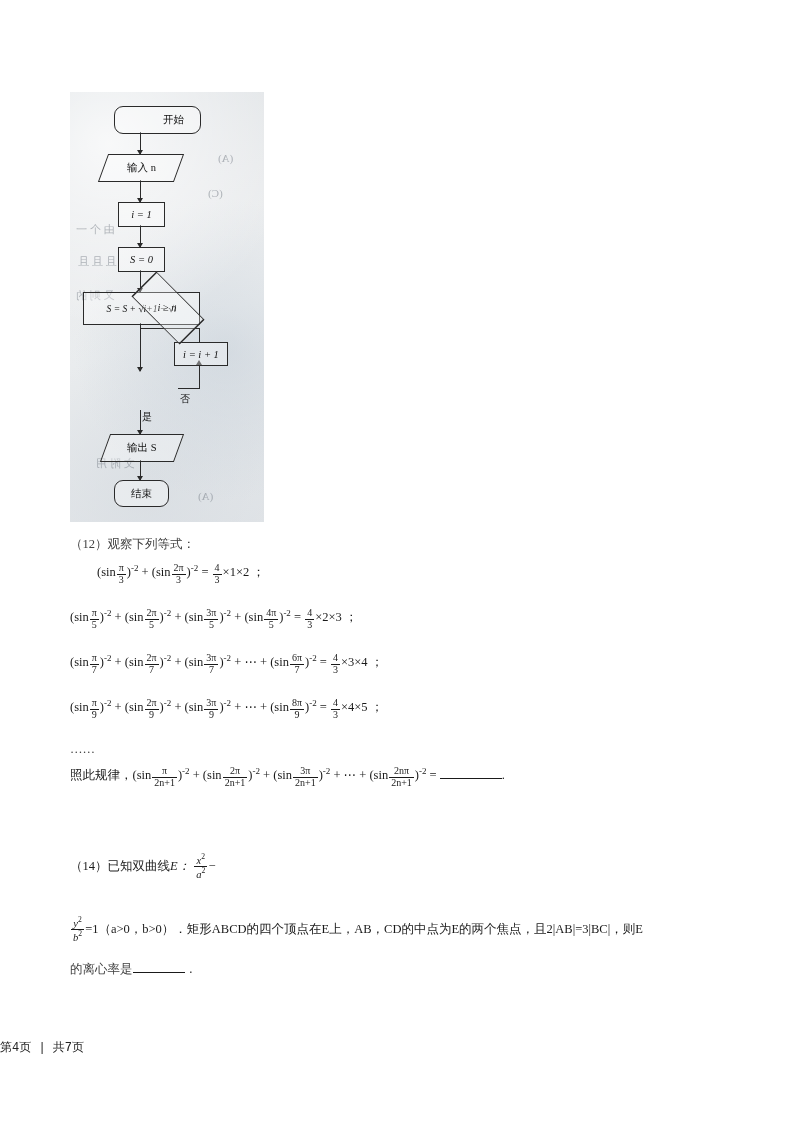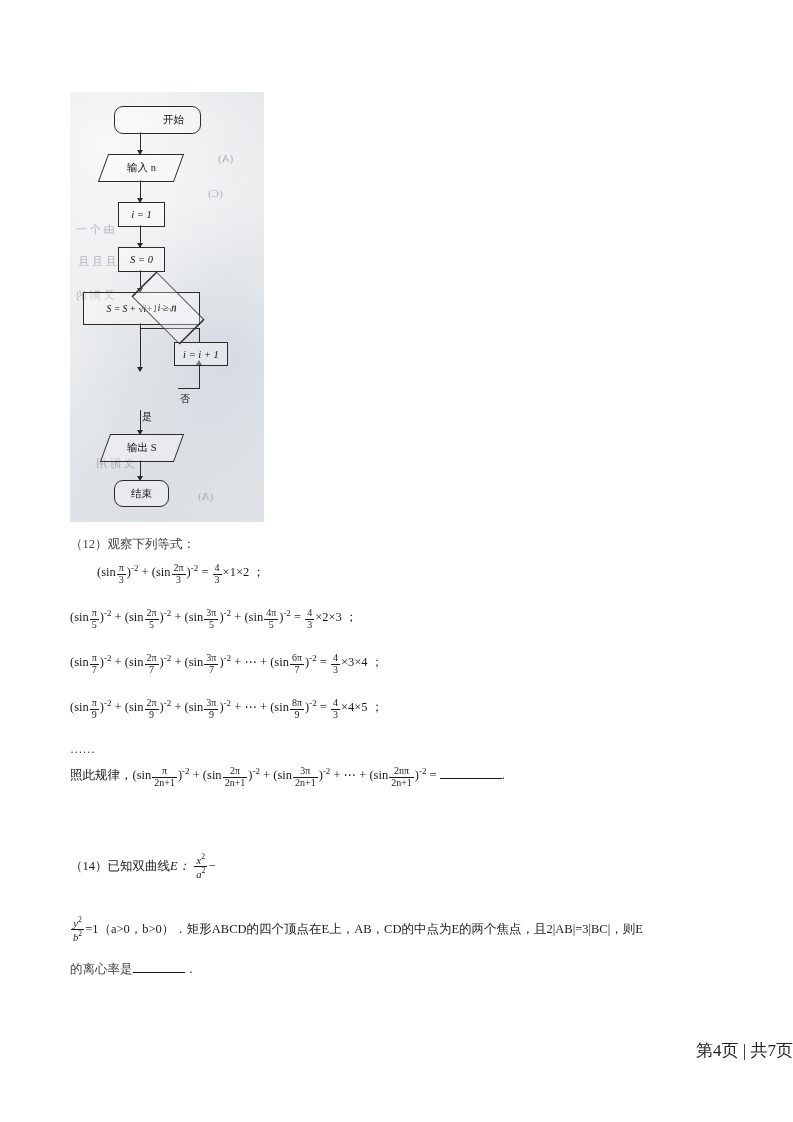--- a/index.html
+++ b/index.html
@@ -134,23 +134,24 @@
   .frac .den { display: block; padding: 0 2px; }
   sup.e { font-size: 0.72em; vertical-align: super; }
   .blank {
     display: inline-block;
     border-bottom: 1px solid #1a1a1a;
     height: 0.95em;
   }
   .footer {
     position: absolute;
     left: 0; right: 0;
-    text-align: right;
-    font-size: 17px;
+    text-align: left;
+    font-size: 12px;
     color: #222;
+    font-family: Liberation Mono, monospace;
   }
 </style>
 </head>
 <body>
 
 <div class="page">
 
   <div class="flowchart">
     <div class="bleed"></div>
 

